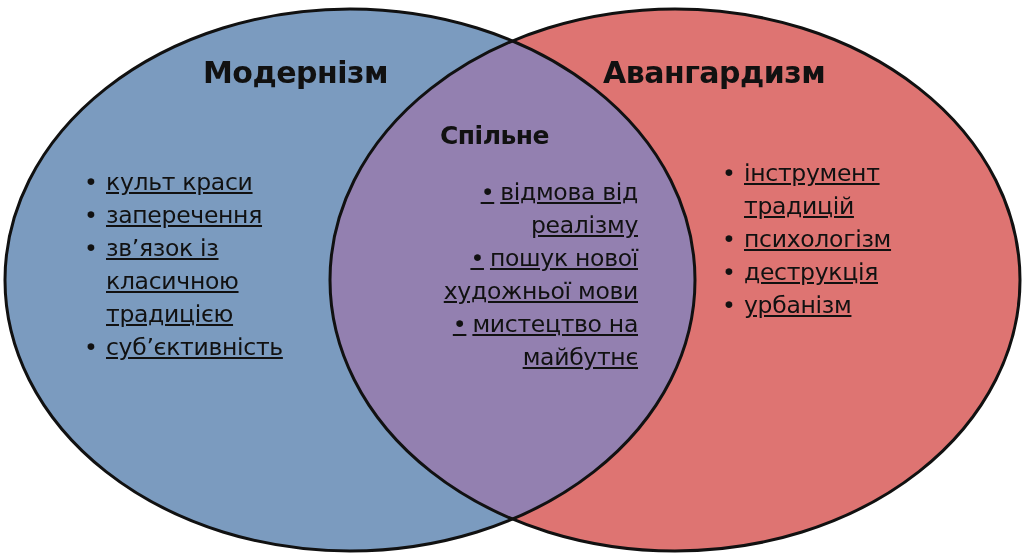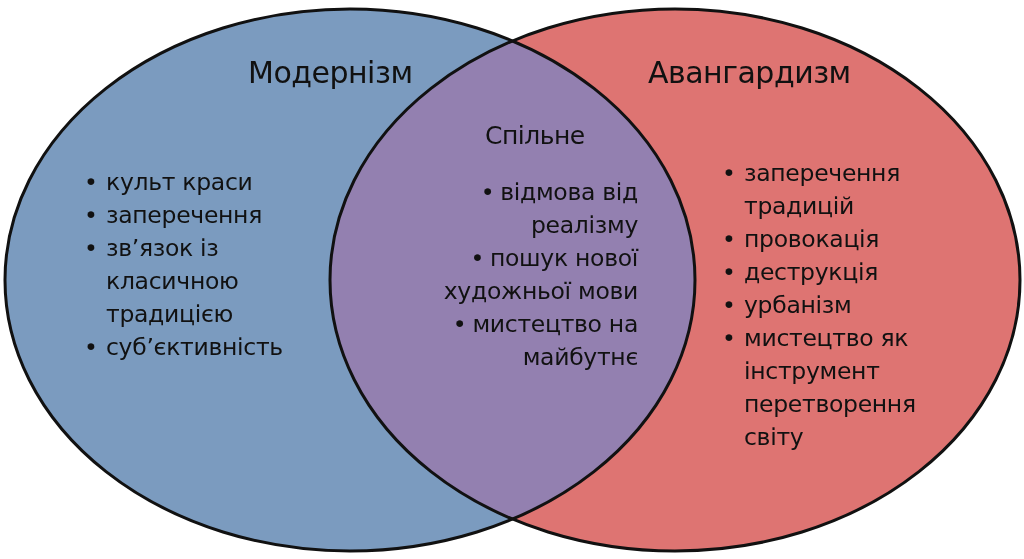--- a/index.html
+++ b/index.html
@@ -1,21 +1,21 @@
 <!DOCTYPE html>
 <html><head>
   <meta charset="utf-8">
   <style>
     html, body { margin: 0; padding: 0; background: #ffffff; }
     body { width: 1024px; height: 559px; position: relative; overflow: hidden;
            font-family: "DejaVu Sans", "Liberation Sans", sans-serif; color: #111111; }
     svg.venn { position: absolute; left: 0; top: 0; }
-    .title { position: absolute; font-weight: normal; font-size: 30px; letter-spacing: -0.5px; white-space: nowrap; margin-left: 45px; }
+    .title { position: absolute; font-weight: bold; font-size: 30px; letter-spacing: -0.5px; white-space: nowrap; }
     ul.items { position: absolute; margin: 0; padding: 0; list-style: none; font-size: 23.5px; line-height: 33px; letter-spacing: -0.3px; }
-    ul.items li { position: relative; padding-left: 22px; }
+    ul.items li { position: relative; padding-left: 22px; text-decoration: underline; }
     ul.items li::before { content: "•"; position: absolute; left: 0; top: 0; }
     .center ul.items li { text-align: right; padding-left: 0; }
     .center ul.items li span.b { margin-right: 6px; }
     .center ul.items li::before { content: none; }
   </style>
 </head>
 <body>
 
 <svg class="venn" width="1024" height="559" viewBox="0 0 1024 559">
   <defs>
@@ -43,18 +43,17 @@
 
 <div class="center">
   <ul class="items" style="left:388px; top:176px; width:250px;">
     <li style="margin-bottom:0;"><span class="b">•</span><span>відмова від реалізму</span></li>
     <li><span class="b">•</span><span>пошук нової художньої мови</span></li>
     <li><span class="b">•</span><span>мистецтво на майбутнє</span></li>
   </ul>
 </div>
 
 <ul class="items" style="left:722px; top:157px; width:240px;">
-  <li style="width:200px;">заперечення традицій</li>
-  <li>провокація</li>
+  <li style="width:200px;">інструмент традицій</li>
+  <li>психологізм</li>
   <li>деструкція</li>
   <li>урбанізм</li>
-  <li style="width:225px;">мистецтво як інструмент перетворення світу</li>
 </ul>
 
 </body></html>

